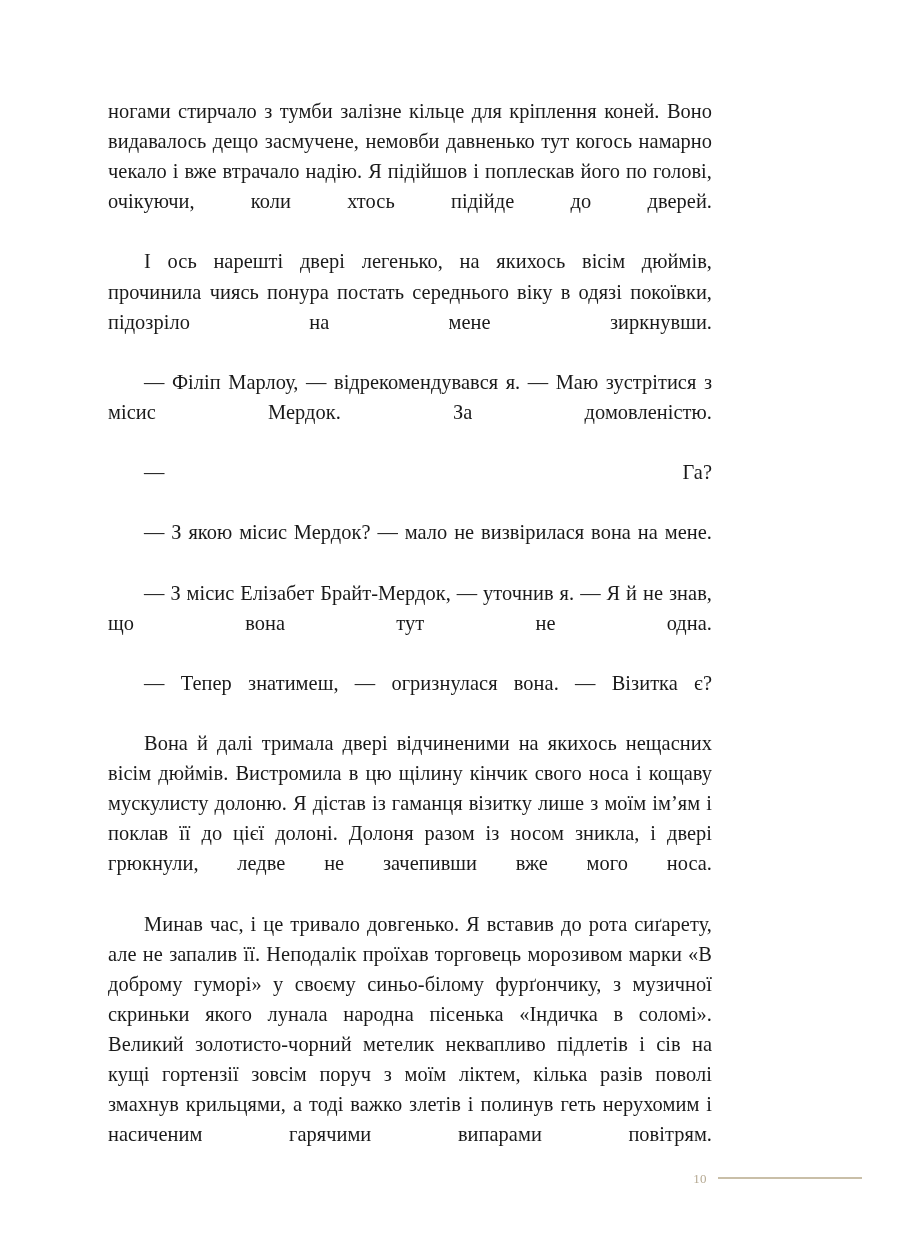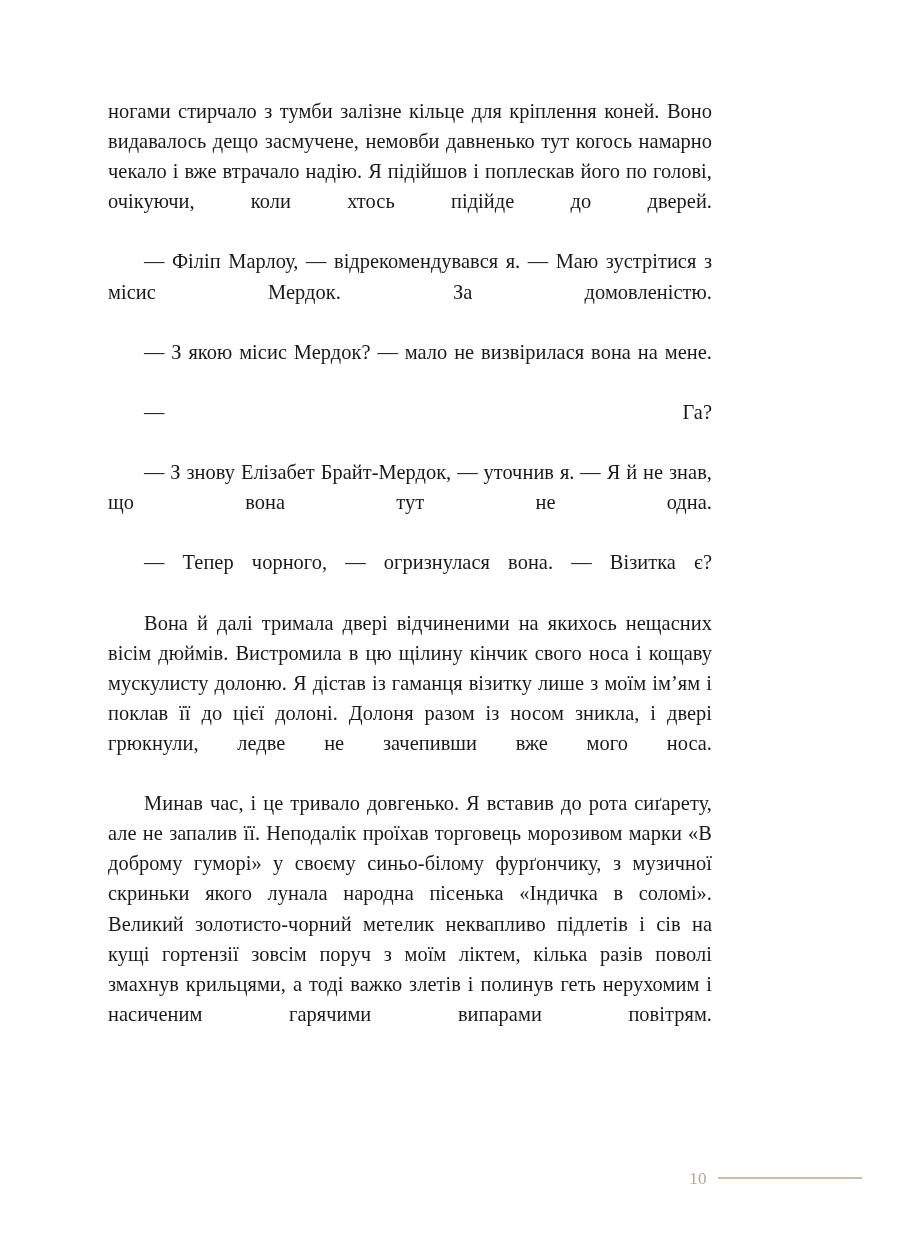--- a/index.html
+++ b/index.html
@@ -59,46 +59,47 @@
     left: 108px;
     top: 1153px;
     width: 754px;
     height: 26px;
     display: flex;
     align-items: center;
     justify-content: flex-end;
   }
 
   .page-number {
-    font-size: 17px;
+    font-size: 13px;
     line-height: 1;
     color: #b5a992;
     letter-spacing: 0.4px;
   }
 
   .footer-rule {
     margin-left: 11px;
     width: 144px;
     height: 2px;
     background: #c9bfa8;
   }
 </style>
 </head>
 <body>
 
 <div class="page">
 
   <div class="text-column">
 
     <p class="para no-indent">ногами стирчало з тумби залізне кільце для кріплення коней. Воно видавалось дещо засмучене, немовби давненько тут когось намарно чекало і вже втрачало надію. Я підійшов і поплескав його по голові, очікуючи, коли хтось підійде до дверей.</p>
+    <p class="para"> І ось нарешті двері легенько, на якихось вісім дюймів, прочинила чиясь понура постать середнього віку в одязі покоївки, підозріло на мене зиркнувши.</p>
     <p class="para">— Філіп Марлоу, — відрекомендувався я. — Маю зустрітися з місис Мердок. За домовленістю.</p>
+    <p class="para">— Га?</p>
     <p class="para">— З якою місис Мердок? — мало не визвірилася вона на мене.</p>
-    <p class="para">— Га?</p>
-    <p class="para">— З знову Елізабет Брайт-Мердок, — уточнив я. — Я й не знав, що вона тут не одна.</p>
-    <p class="para">— Тепер чорного, — огризнулася вона. — Візитка є?</p>
+    <p class="para">— З місис Елізабет Брайт-Мердок, — уточнив я. — Я й не знав, що вона тут не одна.</p>
+    <p class="para">— Тепер знатимеш, — огризнулася вона. — Візитка є?</p>
     <p class="para">Вона й далі тримала двері відчиненими на якихось нещасних вісім дюймів. Вистромила в цю щілину кінчик свого носа і кощаву мускулисту долоню. Я дістав із гаманця візитку лише з моїм ім’ям і поклав її до цієї долоні. Долоня разом із носом зникла, і двері грюкнули, ледве не зачепивши вже мого носа.</p>
     <p class="para">Минав час, і це тривало довгенько. Я вставив до рота сиґарету, але не запалив її. Неподалік проїхав торговець морозивом марки «В доброму гуморі» у своєму синьо-білому фурґончику, з музичної скриньки якого лунала народна пісенька «Індичка в соломі». Великий золотисто-чорний метелик неквапливо підлетів і сів на кущі гортензії зовсім поруч з моїм ліктем, кілька разів поволі змахнув крильцями, а тоді важко злетів і полинув геть нерухомим і насиченим гарячими випарами повітрям.</p>
 
   </div>
 
   <div class="footer">
     <span class="page-number">10</span>
     <span class="footer-rule"></span>
   </div>
 

